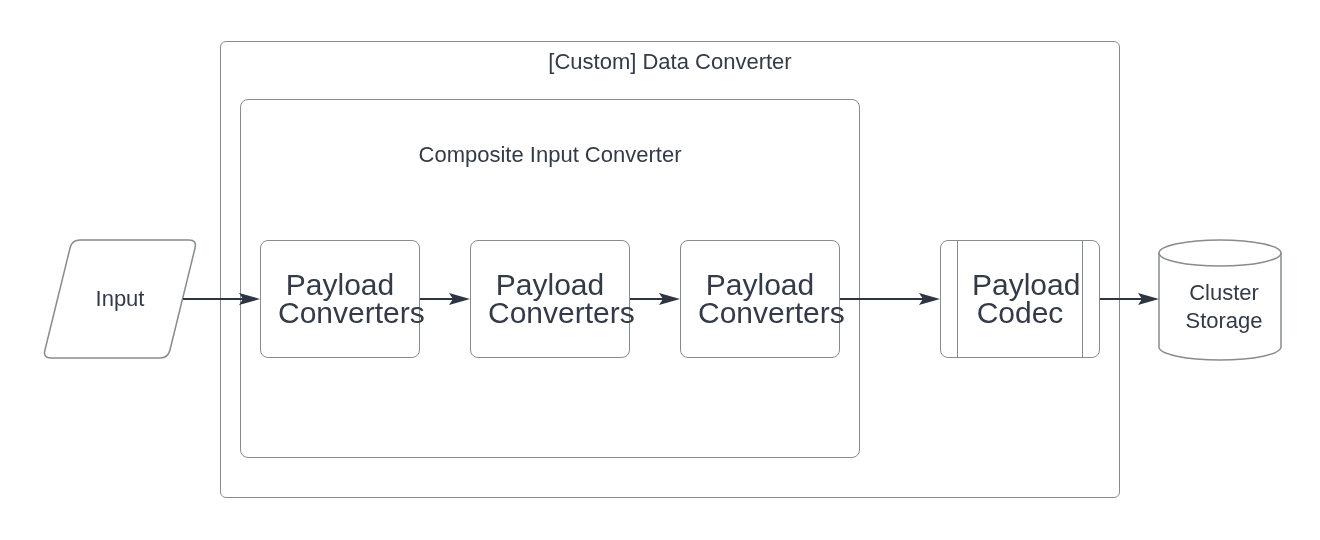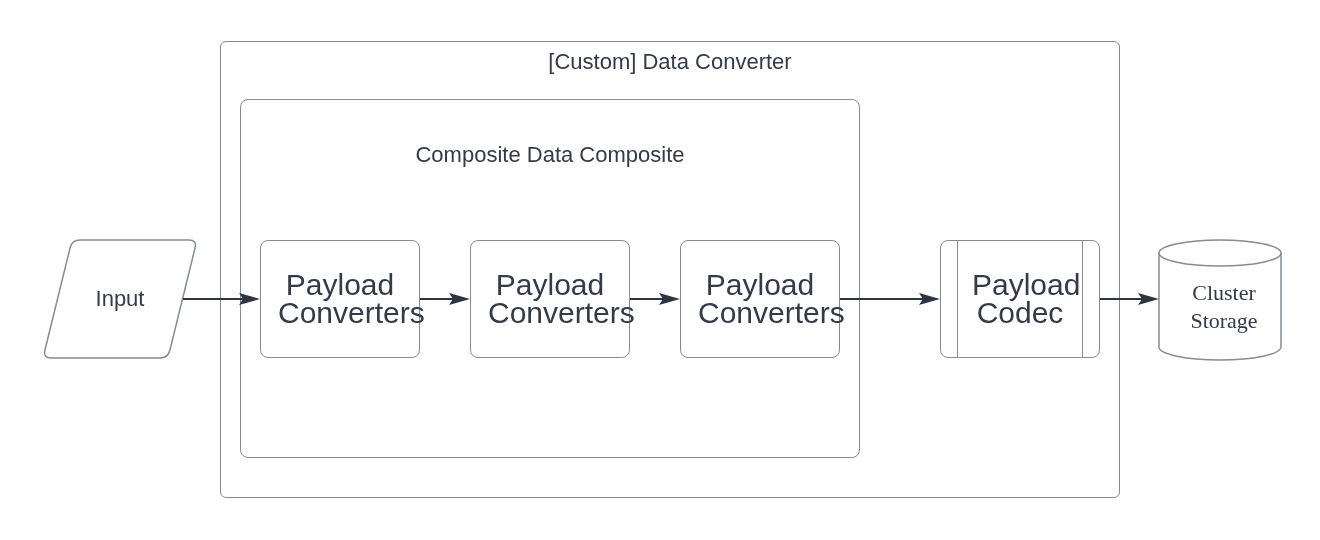--- a/index.html
+++ b/index.html
@@ -38,39 +38,39 @@
   .node-label { font-size:30px; line-height:28px; text-align:center; }
   .node-box .node-label { width:124px; }
   .node-box.codec .node-label { width:96px; }
   .codec-line { position:absolute; top:0; bottom:0; width:0; border-left:1.5px solid #878b92; }
   .codec-line.left  { left:16px; }
   .codec-line.right { right:16px; }
 
   
   .float-label { position:absolute; font-size:22px; line-height:28px; text-align:center; }
   .float-label.input   { left:43px;   top:285px; width:154px; }
-  .float-label.storage { left:1159px; top:279px; width:130px;font-family:Liberation Serif, serif; }
+  .float-label.storage { left:1159px; top:279px; width:130px; }
 
   .shape  { fill:#ffffff; stroke:#878b92; stroke-width:1.5; }
   .edge   { stroke:#2d3442; stroke-width:2; fill:none; }
   .ehead  { fill:#2d3442; stroke:none; }
 </style>
 </head>
 <body>
 
 <div class="stage">
 
   <div class="layer">
 
     <div class="container outer">
       <div class="ctitle">[Custom] Data Converter</div>
     </div>
 
     <div class="container inner">
-      <div class="ctitle">Composite Data Composite</div>
+      <div class="ctitle">Composite Input Converter</div>
     </div>
 
     <div class="node-box b1">
       <div class="node-label">Payload Converters</div>
     </div>
 
     <div class="node-box b2">
       <div class="node-label">Payload Converters</div>
     </div>
 

